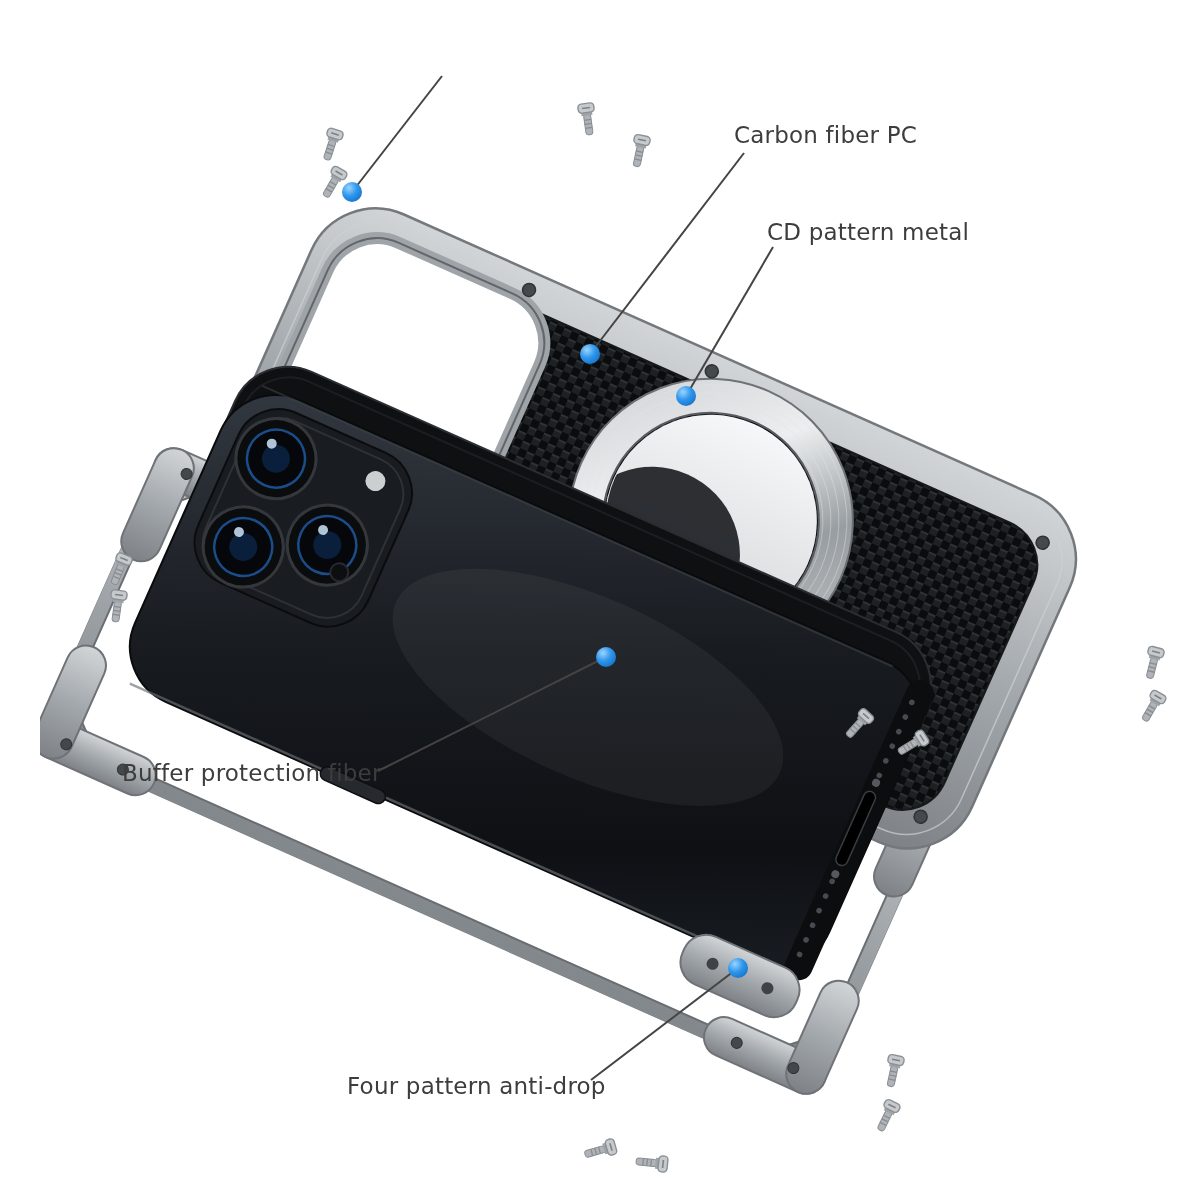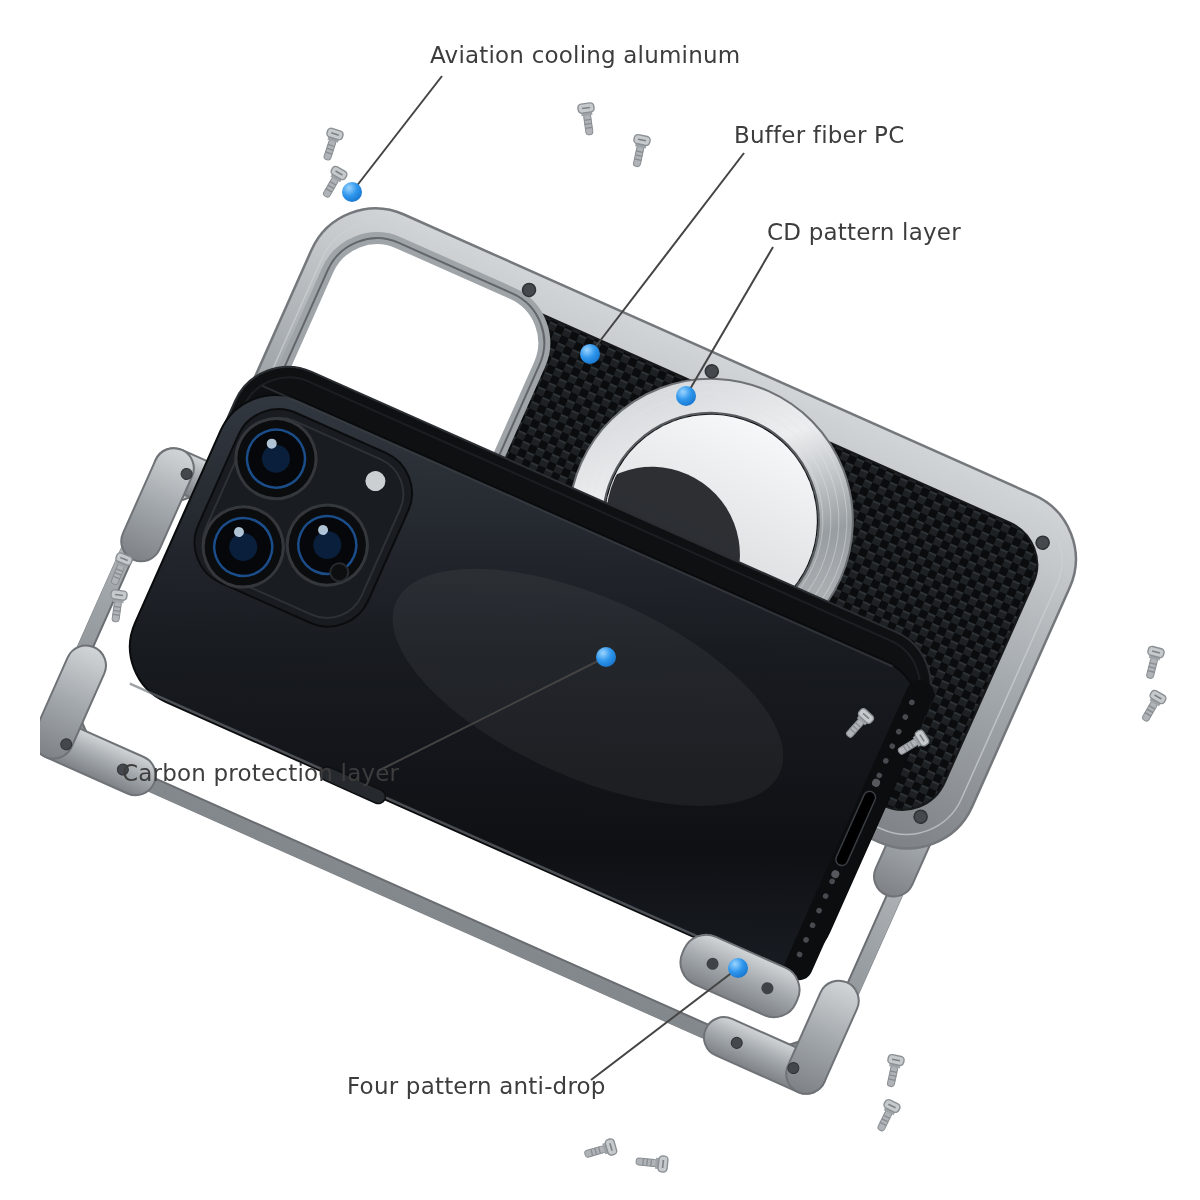--- a/index.html
+++ b/index.html
@@ -228,19 +228,18 @@
     </g>
     <g fill="url(#gradDot)">
       <circle cx="312" cy="176" r="10"></circle>
       <circle cx="550" cy="338" r="10"></circle>
       <circle cx="646" cy="380" r="10"></circle>
       <circle cx="566" cy="641" r="10"></circle>
       <circle cx="698" cy="952" r="10"></circle>
     </g>
   </svg>
 
-  <div class="callout-label" style="left:390px;top:26px">Aviation cooling aluminum</div>
-  <div class="callout-label" style="left:694px;top:106px">Buffer fiber PC</div>
-  <div class="callout-label" style="left:727px;top:203px">CD pattern layer</div>
-  <div class="callout-label" style="left:82px;top:744px">Carbon protection layer</div>
+  <div class="callout-label" style="left:694px;top:106px">Carbon fiber PC</div>
+  <div class="callout-label" style="left:727px;top:203px">CD pattern metal</div>
+  <div class="callout-label" style="left:82px;top:744px">Buffer protection fiber</div>
   <div class="callout-label" style="left:307px;top:1057px">Four pattern anti-drop</div>
 
 </figure>
 
 </body></html>

